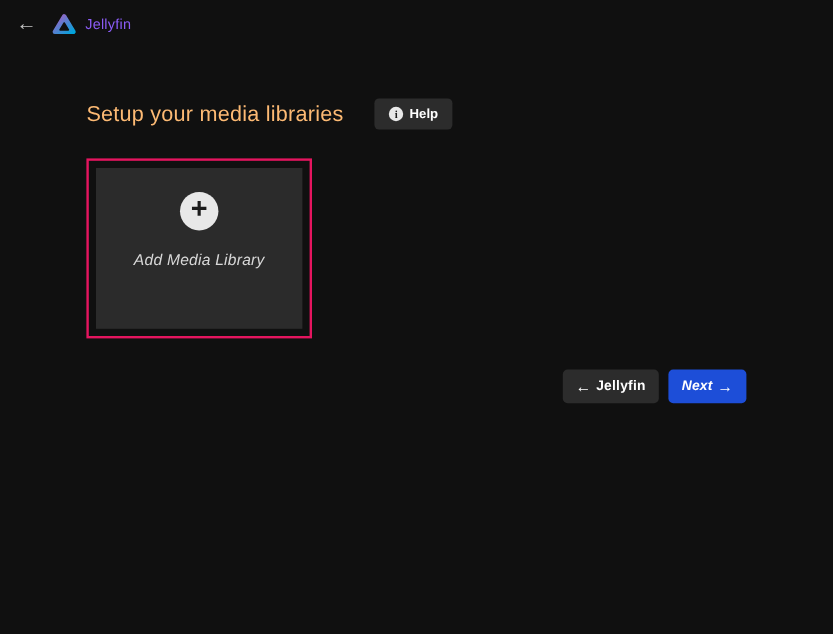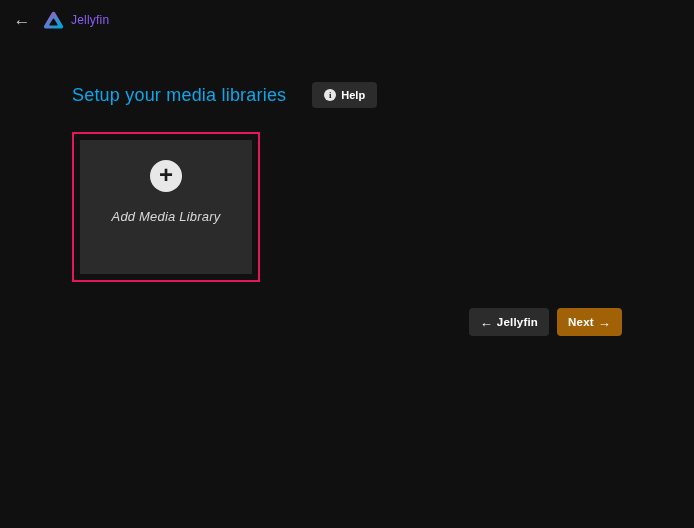--- a/index.html
+++ b/index.html
@@ -49,21 +49,21 @@
     margin: 50px auto 0;
   }
   .title-row {
     display: flex;
     align-items: center;
     gap: 26px;
   }
   .page-title {
     font-size: 18px;
     font-weight: 500;
-    color: #0ea5e9;
+    color: #fdba74;
     letter-spacing: 0.2px;
   }
   .help-btn {
     display: inline-flex;
     align-items: center;
     gap: 5px;
     background: #2c2c2c;
     color: #fff;
     border: none;
     border-radius: 4px;
@@ -144,21 +144,21 @@
     border-radius: 4px;
     color: #fff;
     font-size: 11.5px;
     font-weight: bold;
     cursor: pointer;
     font-family: inherit;
     letter-spacing: 0.2px;
   }
   .nav-btn .arrow { font-size: 13px; font-weight: normal; }
   .btn-prev { background: #2c2c2c; }
-  .btn-next { background: #a16207; }
+  .btn-next { background: #1d4ed8; font-style: italic; }
 </style>
 </head>
 <body>
 
 <div class="topbar">
   <button class="back-btn">
     <span>←</span>
   </button>
   <div class="logo">
     <span>

